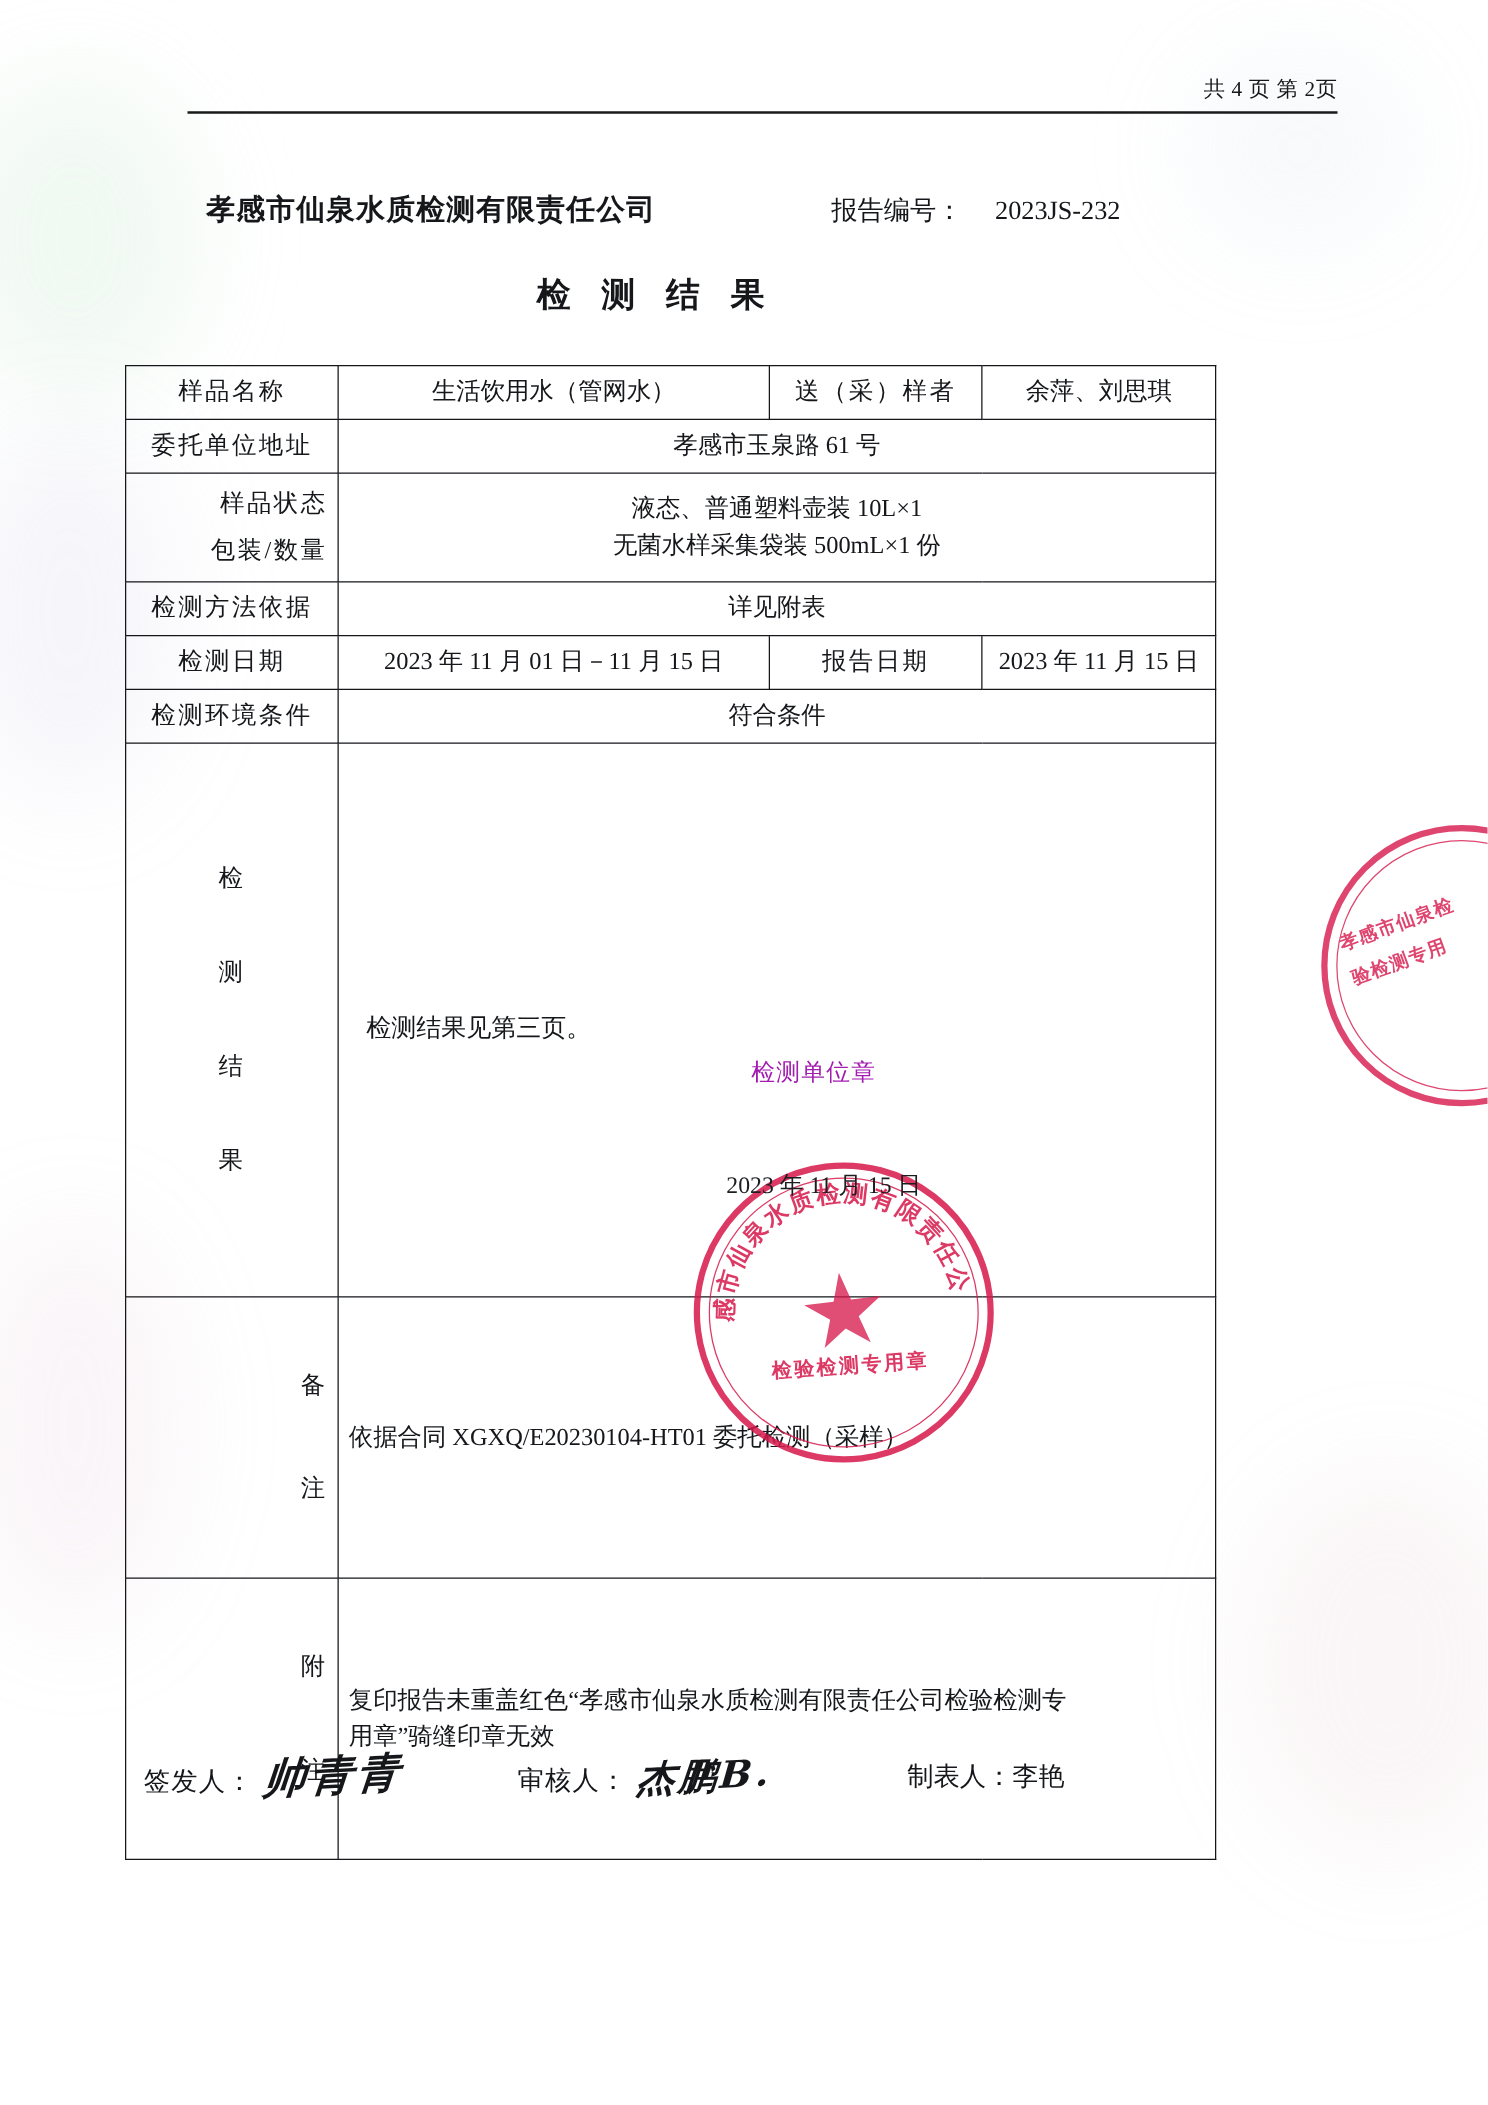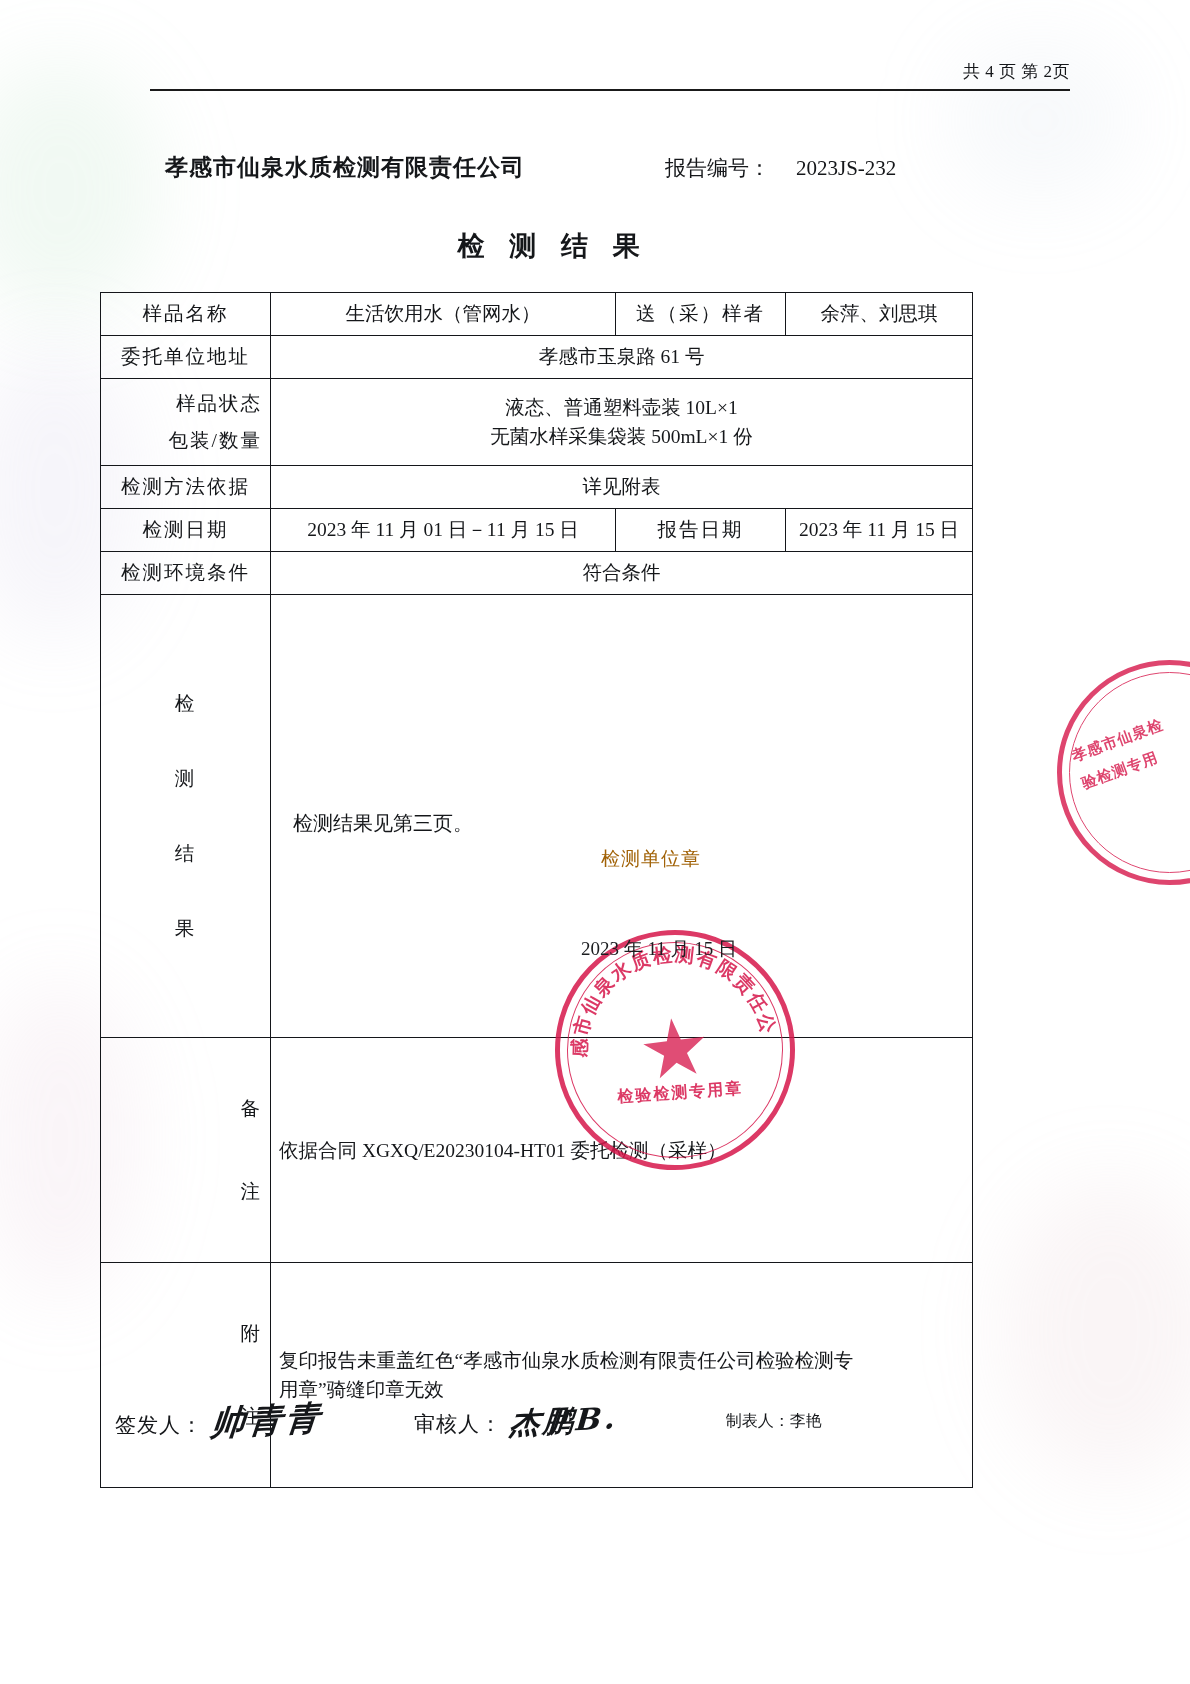--- a/index.html
+++ b/index.html
@@ -62,27 +62,26 @@
   }
   .report-no-value {
     font-size: 21px;
     margin-left: 26px;
     white-space: nowrap;
   }
 
   .doc-title {
     position: absolute;
     left: 0;
-    top: 228px;
+    top: 218px;
     width: 1050px;
     text-align: center;
     font-size: 27px;
     font-weight: bold;
     letter-spacing: 9px;
-    padding-left: 28px;
   }
 
   table.main {
     position: absolute;
     left: 100px;
     top: 292px;
     width: 872px;
     border-collapse: collapse;
     table-layout: fixed;
   }
@@ -131,21 +130,21 @@
     padding-top: 14px;
     padding-left: 14px;
     font-size: 20px;
   }
   .stamp-caption {
     position: absolute;
     left: 330px;
     top: 250px;
     font-size: 19px;
     letter-spacing: 1px;
-    color: #a16207;
+    color: #a21caf;
     z-index: 4;
   }
   .stamp-date {
     position: absolute;
     left: 310px;
     top: 340px;
     font-size: 19px;
     color: #1b1d20;
     z-index: 4;
   }
@@ -264,21 +263,21 @@
     font-style: italic;
     margin-left: 8px;
     transform: skewX(-8deg) rotate(-3deg);
     letter-spacing: 3px;
     color: #15171a;
     white-space: nowrap;
   }
   .sig-hand.small { font-size: 30px; }
   .sig-gap-1 { width: 92px; }
   .sig-gap-2 { width: 108px; }
-  .sig-typed { font-size: 16px; white-space: nowrap; }
+  .sig-typed { font-size: 21px; white-space: nowrap; }
 </style>
 </head>
 <body>
 
 <div class="paper-tint tint-a"></div>
 <div class="paper-tint tint-b"></div>
 <div class="paper-tint tint-c"></div>
 <div class="paper-tint tint-d"></div>
 <div class="paper-tint tint-e"></div>
 

